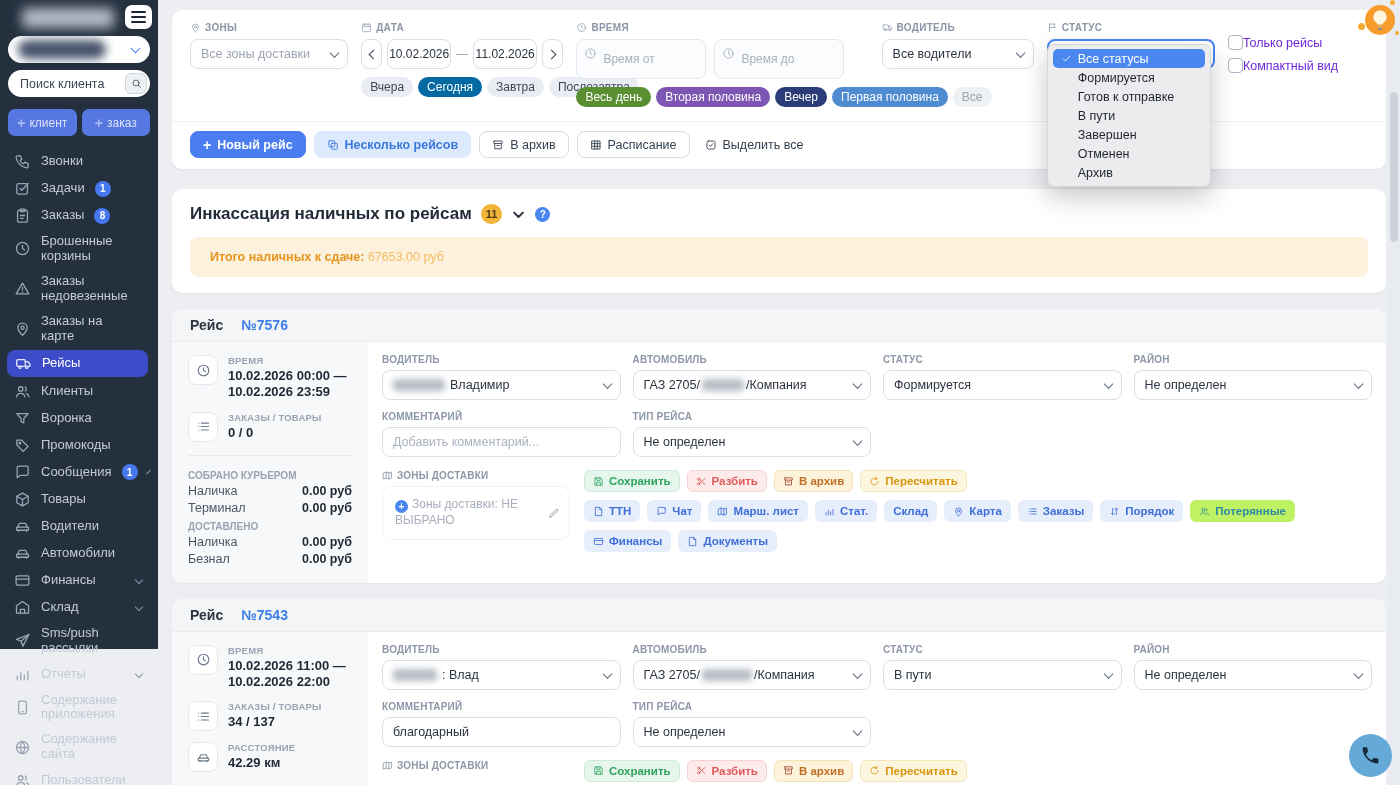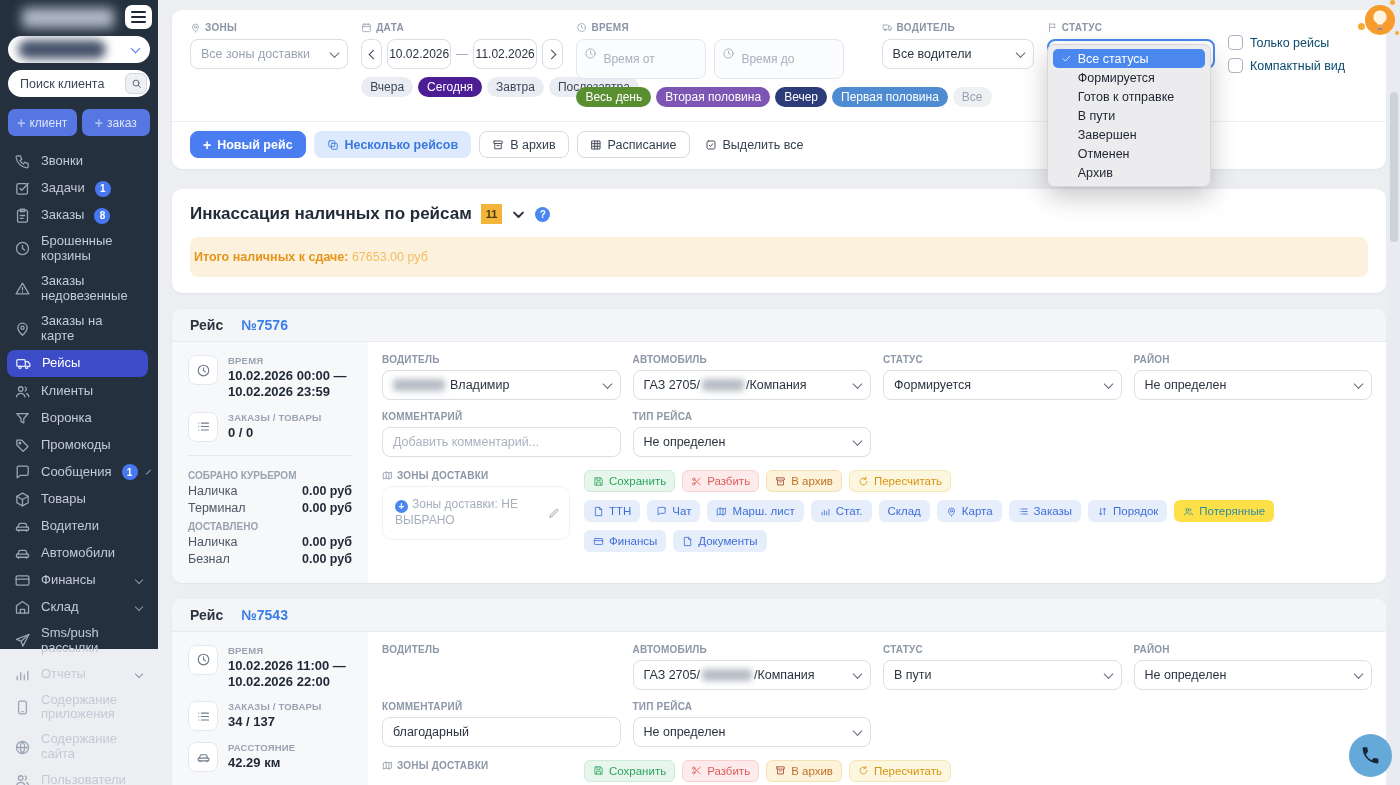--- a/index.html
+++ b/index.html
@@ -54,29 +54,29 @@
   .sel.muted{color:#9aa3b2}
   .daterow{display:flex;align-items:center;gap:5px}
   .darr{width:25px;height:30px;border:1px solid #d9dee6;border-radius:8px;background:#fff;display:grid;place-items:center;cursor:pointer}
   .darr span{width:7px;height:7px;border-right:1.8px solid #3c4657;border-bottom:1.8px solid #3c4657;display:block}
   .darr.prev span{transform:rotate(135deg);margin-left:3px}
   .darr.next span{transform:rotate(-45deg);margin-right:3px}
   .dinput{width:64px;height:30px;border:1px solid #d9dee6;border-radius:8px;font-size:12px;color:#2b3440;text-align:center;outline:0}
   .ddash{color:#9aa3b2;font-size:12px}
   .pills{display:flex;gap:5px;margin-top:8px;flex-wrap:nowrap}
   .pill{height:20px;border-radius:10px;padding:0 9px;font-size:12px;display:inline-flex;align-items:center;background:#e9edf3;color:#3c4657;cursor:pointer;white-space:nowrap;border:0}
-  .pill.on{background:#4c1d95;color:#fff}
+  .pill.on{background:#0369a1;color:#fff}
   .pill.colored{color:#fff}
   .pill.pill-all{background:#eef1f4;color:#98a2b0}
   .timerow{display:flex;gap:8px}
   .tmin{position:relative;width:130px}
   .tmin input{width:100%;height:40px;border:1px solid #e3e7ed;background:#fbfcfd;border-radius:8px;padding:0 8px 0 26px;font-size:12px;color:#2b3440;outline:0}
   .tmin input::placeholder{color:#a7b0bd}
   .tmin .ic{position:absolute;left:8px;top:8px;width:13px;height:13px;color:#a7b0bd}
-  .cbrow{display:flex;align-items:center;gap:7px;font-size:12.5px;color:#0c4a6e;cursor:pointer}
+  .cbrow{display:flex;align-items:center;font-size:12.5px;color:#6d28d9;cursor:pointer}
   .cb{width:15px;height:15px;border:1.5px solid #a9b4c2;border-radius:4px;background:#fff;flex:0 0 auto}
   .fdivider{height:1px;background:#eef0f3}
   .toolbar{display:flex;align-items:center;gap:8px;padding:9px 18px 11px 18px}
   .tbtn{height:27px;border-radius:8px;font-size:12.5px;display:inline-flex;align-items:center;gap:6px;padding:0 12px;cursor:pointer;border:1px solid transparent;font-weight:600}
   .tbtn .ic{width:12px;height:12px}
   .tb-prim{background:#4a7df0;color:#fff;border-color:#4a7df0}
   .tb-soft{background:#ddeafd;color:#3a78dd}
   .tb-out{background:#fff;border-color:#d6dbe2;color:#333f4f;font-weight:400}
   .tb-plain{background:transparent;color:#333f4f;font-weight:400;padding:0 6px}
   .tb-plain .ic,.tb-out .ic{color:#39424f}
@@ -86,24 +86,24 @@
   .smenu{position:absolute;left:0;top:22px;width:164px;background:#ececee;border:1px solid #d7d7db;border-radius:7px;box-shadow:0 10px 26px rgba(0,0,0,.22);padding:4px 5px;z-index:80}
   .sitem{height:19px;display:flex;align-items:center;gap:6px;padding:0 8px;font-size:12.5px;color:#1d2430;border-radius:5px;cursor:pointer;white-space:nowrap}
   .sitem.on{background:#4a88f0;color:#fff}
   .sitem .ic{width:11px;height:11px}
   .sitem .sp{width:11px}
 
   
   .coll{margin-top:20px;padding:15px 18px 16px 18px}
   .coll-head{display:flex;align-items:center;gap:9px}
   .coll-title{font-size:17px;font-weight:700;color:#222b38}
-  .coll-badge{min-width:20px;height:20px;border-radius:0;background:#f2b53a;color:#4a3a10;font-size:11px;font-weight:700;display:grid;place-items:center;padding:0 5px}
+  .coll-badge{min-width:20px;height:20px;border-radius:10px;background:#f2b53a;color:#4a3a10;font-size:11px;font-weight:700;display:grid;place-items:center;padding:0 5px}
   .coll-chev{width:15px;height:15px;color:#2b3440;cursor:pointer}
   .coll-q{width:15px;height:15px;border-radius:50%;background:#4a86ef;color:#fff;font-size:10px;font-weight:700;display:grid;place-items:center;cursor:pointer}
-  .alert{margin-top:13px;background:#fcf1dd;border-radius:8px;padding:13px 4px;font-size:12.5px}
+  .alert{margin-top:13px;background:#fcf1dd;border-radius:8px;padding:13px 20px;font-size:12.5px}
   .alert b{color:#e5941c;font-weight:700}
   .alert span{color:#f3bc62}
 
   
   .trip{margin-top:16px;overflow:hidden}
   .thead{background:#f3f5f7;border-bottom:1px solid #e8eaee;padding:8px 18px;display:flex;gap:18px;align-items:center;border-radius:10px 10px 0 0}
   .tword{font-size:14px;font-weight:700;color:#2b3440}
   .tnum{font-size:14px;font-weight:700;color:#3b7de9;text-decoration:none;cursor:pointer}
   .tbody{display:flex}
   .tleft{width:196px;flex:0 0 196px;background:#f7f8fa;padding:13px 16px 14px 16px}
@@ -123,29 +123,29 @@
   .tinput{width:100%;height:30px;border:1px solid #d9dee6;border-radius:8px;padding:0 10px;font-size:12.5px;color:#2b3440;outline:0}
   .tinput::placeholder{color:#aab2bf}
   .rblur{display:inline-block;height:12px;border-radius:3px;background:#98a1ad;filter:blur(3px);opacity:.7;margin-right:5px}
   .brow{display:flex;margin-top:13px}
   .zcol{width:188px;flex:0 0 188px}
   .zbox{border:1.5px dotted #dfe3ea;border-radius:10px;padding:10px 26px 10px 12px;position:relative;color:#a7afbc;font-size:12px;line-height:1.3;cursor:pointer}
   .zplus{display:inline-grid;place-items:center;width:13px;height:13px;border-radius:50%;background:#4a86ef;color:#fff;font-size:10px;font-weight:700;margin-right:4px;vertical-align:-2px}
   .zedit{position:absolute;right:9px;top:50%;transform:translateY(-50%);width:12px;height:12px;color:#8a94a3;cursor:pointer}
   .acol{flex:1;padding-left:14px}
   .arow{display:flex;gap:7px;margin-bottom:8px;flex-wrap:wrap}
-  .abtn{height:22px;border-radius:6px;padding:0 8px;font-size:11.5px;display:inline-flex;align-items:center;gap:5px;cursor:pointer;border:1px solid transparent;white-space:nowrap;font-weight:400}
+  .abtn{height:22px;border-radius:6px;padding:0 8px;font-size:11.5px;display:inline-flex;align-items:center;gap:5px;cursor:pointer;border:1px solid transparent;white-space:nowrap;font-weight:700}
   .abtn .ic{width:11px;height:11px}
   .abtn.green{background:#e7f6ec;color:#2da45d;border-color:#cdebd8}
   .abtn.red{background:#fcebea;color:#e05b5b;border-color:#f6d2d0}
   .abtn.amber{background:#fdf3da;color:#c07128;border-color:#f3e2b5}
   .abtn.amber .ic{color:#a14434}
   .abtn.yellow{background:#fdf6df;color:#d9940f;border-color:#f3e6b8}
   .abtn.blue{background:#e6edfb;color:#3f6fd8}
-  .abtn.cyan{background:#fde047;color:#2f8aa0}
+  .abtn.cyan{background:#bef264;color:#2f8aa0}
   .abtn.outline{background:#fff;color:#4a5566;border-color:#d6dbe2}
 
   
   .bulb{position:absolute;right:2px;top:1px;width:38px;height:38px;z-index:90;cursor:pointer}
   .bulb .dot{position:absolute;border-radius:50%;background:#f6ab35}
   .fab{position:fixed;right:8px;bottom:8px;width:43px;height:43px;border-radius:50%;background:#64a9d8;display:grid;place-items:center;z-index:95;cursor:pointer;color:#17263a}
   .fab .ic{width:21px;height:21px}
 </style>
 </head>
 <body>
@@ -932,20 +932,25 @@
                 <div class="stat-val">42.29 км</div>
               </div>
             </div>
           </div>
 
       </aside>
       <div class="tright">
         <div class="fgrid">
           <div class="field">
             <div class="flabel">Водитель</div>
+            <div class="sel">
+                <span class="rblur" style="width:44px"></span>
+                <span>: Влад</span>
+                <span class="chev"></span>
+              </div>
           </div>
           <div class="field">
             <div class="flabel">Автомобиль</div>
             <div class="sel">
                 <span>ГАЗ 2705/</span>
                 <span class="rblur" style="width:50px;margin:0 2px"></span>
                 <span>/Компания</span>
                 <span class="chev"></span>
               </div>
           </div>

